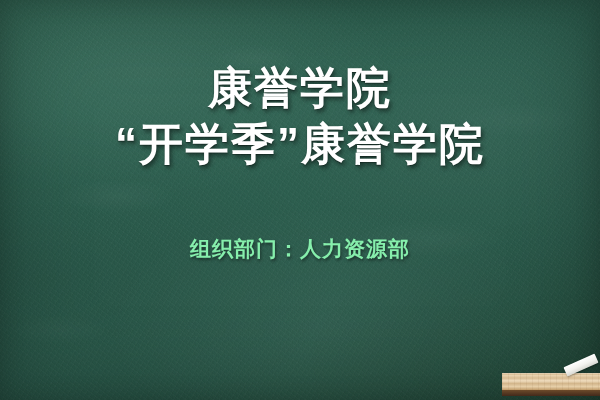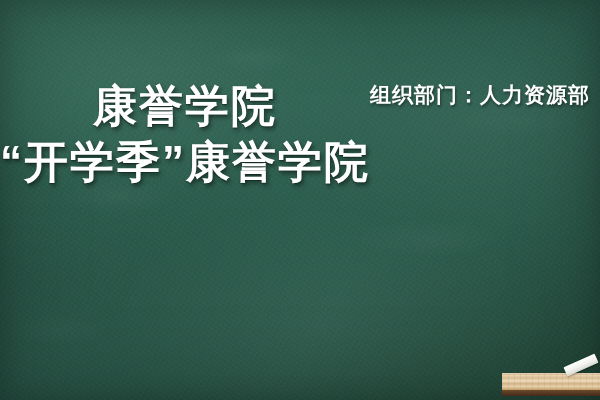--- a/index.html
+++ b/index.html
@@ -53,39 +53,39 @@
     position: absolute;
     inset: 0;
     box-shadow: inset 0 0 90px rgba(0,0,0,0.30), inset 0 0 26px rgba(0,0,0,0.16);
   }
 
   
   .content {
     position: absolute;
     inset: 0;
     display: flex;
-    flex-direction: row;
-    margin-top: 18px;
+    flex-direction: column;
+    align-items: center;
   }
   .title-block {
     margin-top: 60px;
     text-align: center;
   }
   .title-line {
     color: #ffffff;
     font-weight: bold;
     font-size: 44px;
     line-height: 56px;
     letter-spacing: 2px;
     text-shadow: 2px 3px 4px rgba(0,0,0,0.45), 0 1px 1px rgba(0,0,0,0.35);
     white-space: nowrap;
   }
   .subtitle {
     margin-top: 62px;
-    color: #ffffff;
+    color: #86efac;
     font-weight: bold;
     font-size: 21px;
     line-height: 30px;
     letter-spacing: 1px;
     text-shadow: 1px 2px 3px rgba(0,0,0,0.45);
     white-space: nowrap;
     text-align: center;
   }
 
   

